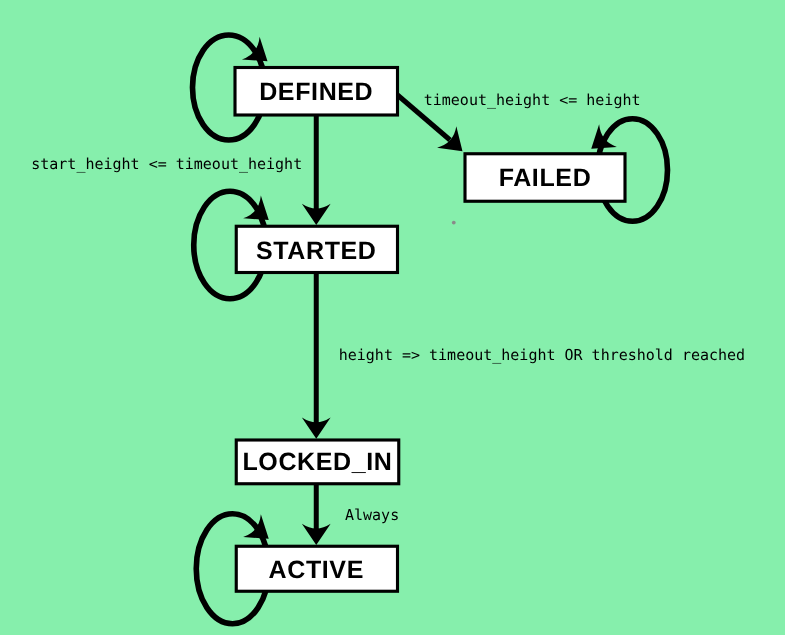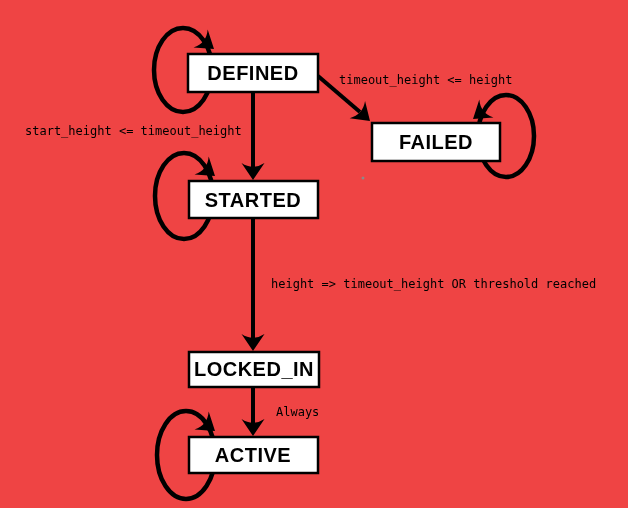--- a/index.html
+++ b/index.html
@@ -5,21 +5,21 @@
   html, body {
     margin: 0;
     padding: 0;
     background: #ffffff;
     font-family: "Liberation Sans", sans-serif;
   }
   .canvas {
     position: relative;
     width: 628px;
     height: 508px;
-    background: #ef4444;
+    background: #86efac;
     overflow: hidden;
   }
   svg { display: block; }
   .state-box {
     fill: #ffffff;
     stroke: #000000;
     stroke-width: 2.5;
   }
   .edge-line {
     stroke: #000000;

